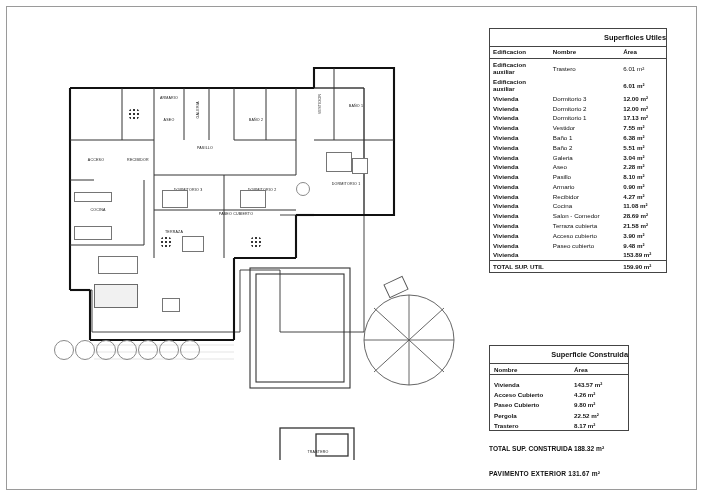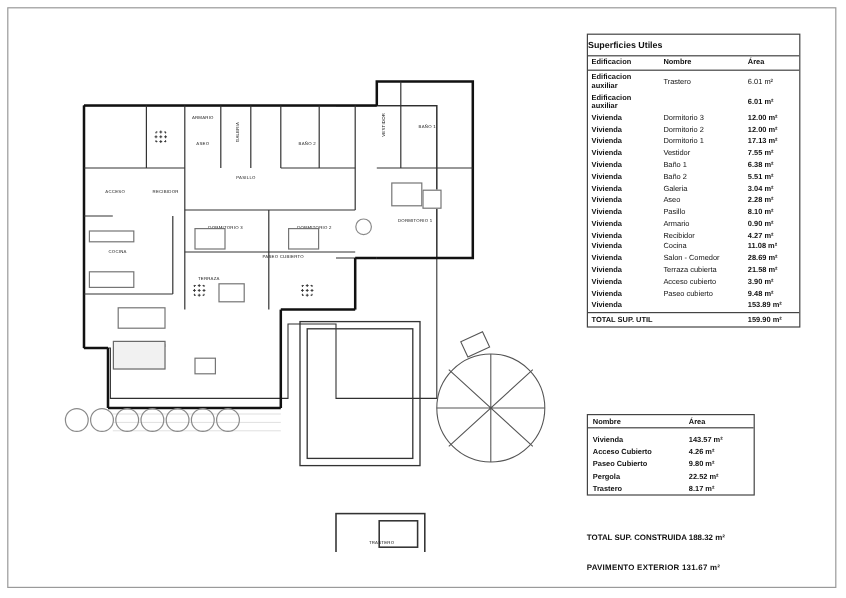--- a/index.html
+++ b/index.html
@@ -10,21 +10,21 @@
   
   #plan{position:absolute;left:34px;top:40px;width:430px;height:420px;}
   .pl{position:absolute;box-sizing:border-box;}
   .roomlbl{position:absolute;font-size:3.6px;letter-spacing:.2px;color:#111;white-space:nowrap;text-align:center;}
   .furn{border:1px solid #757575;background:#fff;}
   .furnf{border:1px solid #6a6a6a;background:#f1f1f1;}
   .circ{border:1px solid #8a8a8a;border-radius:50%;background:#fff;}
 
   
   .tbl{position:absolute;border:1px solid #444;background:#fff;box-sizing:border-box;}
-  .tbl .ttl{text-align:left;font-weight:bold;font-size:7.4px;padding:4px 0 4px;border-bottom:1px solid #444;}
+  .tbl .ttl{text-align:right;font-weight:bold;font-size:7.4px;padding:4px 0 4px;border-bottom:1px solid #444;}
   table{border-collapse:collapse;width:100%;font-size:6.2px;}
   table td{padding:1.4px 3px;vertical-align:middle;}
   .hdr td{font-weight:bold;border-bottom:1px solid #444;font-size:6.2px;padding-bottom:2.5px;}
   .c1{width:34%;font-weight:bold;}
   .c2{width:40%;}
   .c3{width:26%;}
   .b{font-weight:bold;}
   .totrow td{font-weight:bold;border-top:1px solid #444;padding-top:2.5px;}
   .sep td{height:1px;padding:0;}
   #t1{left:489px;top:28px;width:178px;}
@@ -264,20 +264,21 @@
           </tr>
       <tr class="totrow">
         <td colspan="2">TOTAL SUP. UTIL</td>
         <td>159.90 m²</td>
       </tr>
     </tbody>
       </table>
   </div>
 
   <div class="tbl" id="t2">
+    <div class="ttl">Superficie Construida</div>
     <table>
       <tbody>
           <tr class="hdr">
         <td class="n1">Nombre</td>
         <td class="n2">Área</td>
       </tr>
       <tr class="sep">
             <td colspan="2"></td>
           </tr>
       <tr>

